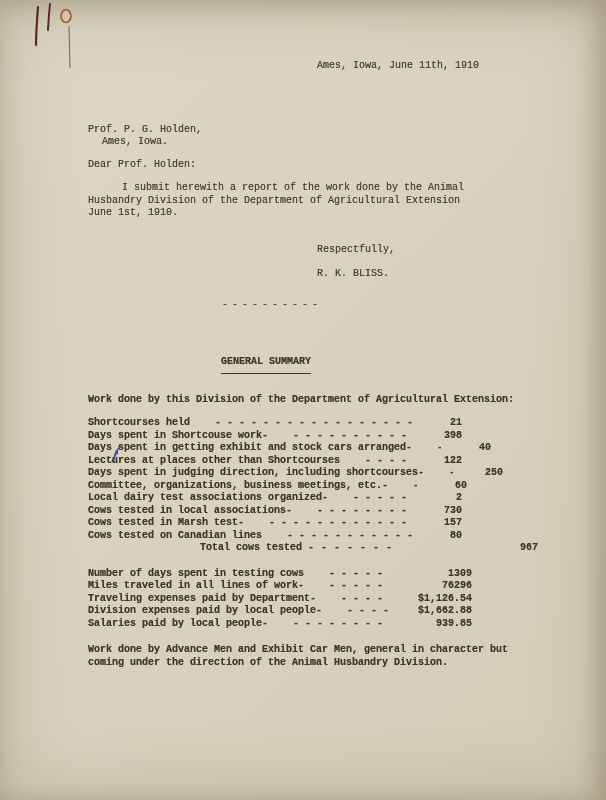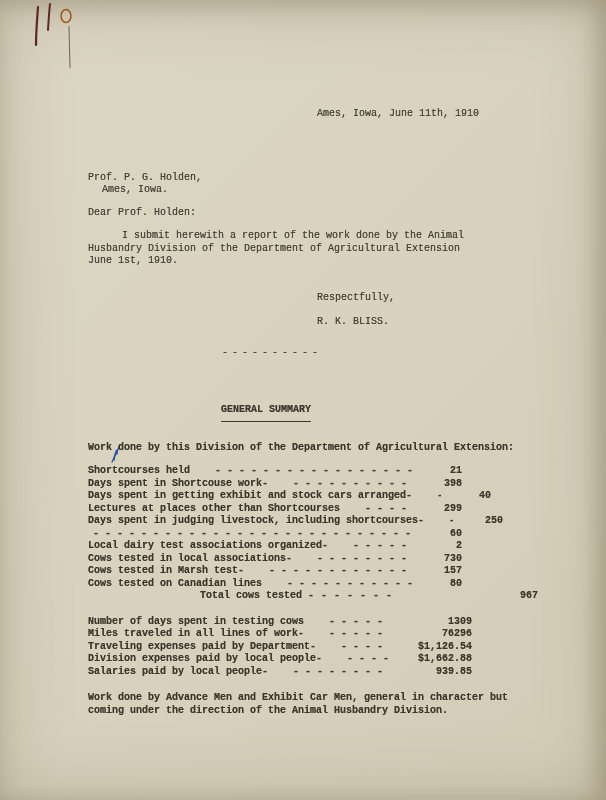--- a/index.html
+++ b/index.html
@@ -15,21 +15,21 @@
     font-family:"Liberation Mono","DejaVu Sans Mono",monospace;
     color:#453f35;
   }
   .doc{
     position:absolute;left:0;top:0;right:0;
     padding:0 44px 0 88px;
     font-size:10px;line-height:12.5px;
     white-space:nowrap;
   }
   .typed{text-shadow:0 0 0.5px rgba(60,50,35,0.6);}
-  .dateline{margin-top:108px;margin-left:229px;}
+  .dateline{margin-top:60px;margin-left:229px;}
   .recipient{margin-top:51px;}
   .recipient-l2{padding-left:14px;}
   .salutation{margin-top:10px;}
   .body-par{margin-top:11px;}
   .body-indent{text-indent:34px;}
   .closing{margin-top:24px;margin-left:229px;}
   .signature{margin-top:12px;margin-left:229px;}
   .divider{margin-top:18px;margin-left:134px;letter-spacing:-1px;}
   .summary{font-weight:bold;color:#3c362c;}
   .summary-title{margin-top:45px;margin-left:133px;}
@@ -113,30 +113,31 @@
 
     <div class="row">
       <span class="row-label">Days spent in getting exhibit and stock cars arranged-</span>
       <span class="row-leader">- - - - - - - - - - - - - - - - - - - - - - - - - - - - - - - - - - - - - - - - - - - - - - - - - - - - - - - - - - - -</span>
       <span class="row-value">40</span>
     </div>
 
     <div class="row">
       <span class="row-label">Lectures at places other than Shortcourses</span>
       <span class="row-leader">- - - - - - - - - - - - - - - - - - - - - - - - - - - - - - - - - - - - - - - - - - - - - - - - - - - - - - - - - - - -</span>
-      <span class="row-value">299</span>
-    </div>
-
-    <div class="row">
-      <span class="row-label">Days spent in judging livestock, including shortcourses-</span>
+      <span class="row-value">122</span>
+    </div>
+
+    <div class="row">
+      <span class="row-label">Days spent in judging direction, including shortcourses-</span>
       <span class="row-leader">- - - - - - - - - - - - - - - - - - - - - - - - - - - - - - - - - - - - - - - - - - - - - - - - - - - - - - - - - - - -</span>
       <span class="row-value">250</span>
     </div>
 
     <div class="row">
+      <span class="row-label">Committee, organizations, business meetings, etc.-</span>
       <span class="row-leader">- - - - - - - - - - - - - - - - - - - - - - - - - - - - - - - - - - - - - - - - - - - - - - - - - - - - - - - - - - - -</span>
       <span class="row-value">60</span>
     </div>
 
     <div class="row">
       <span class="row-label">Local dairy test associations organized-</span>
       <span class="row-leader">- - - - - - - - - - - - - - - - - - - - - - - - - - - - - - - - - - - - - - - - - - - - - - - - - - - - - - - - - - - -</span>
       <span class="row-value">2</span>
     </div>
 

